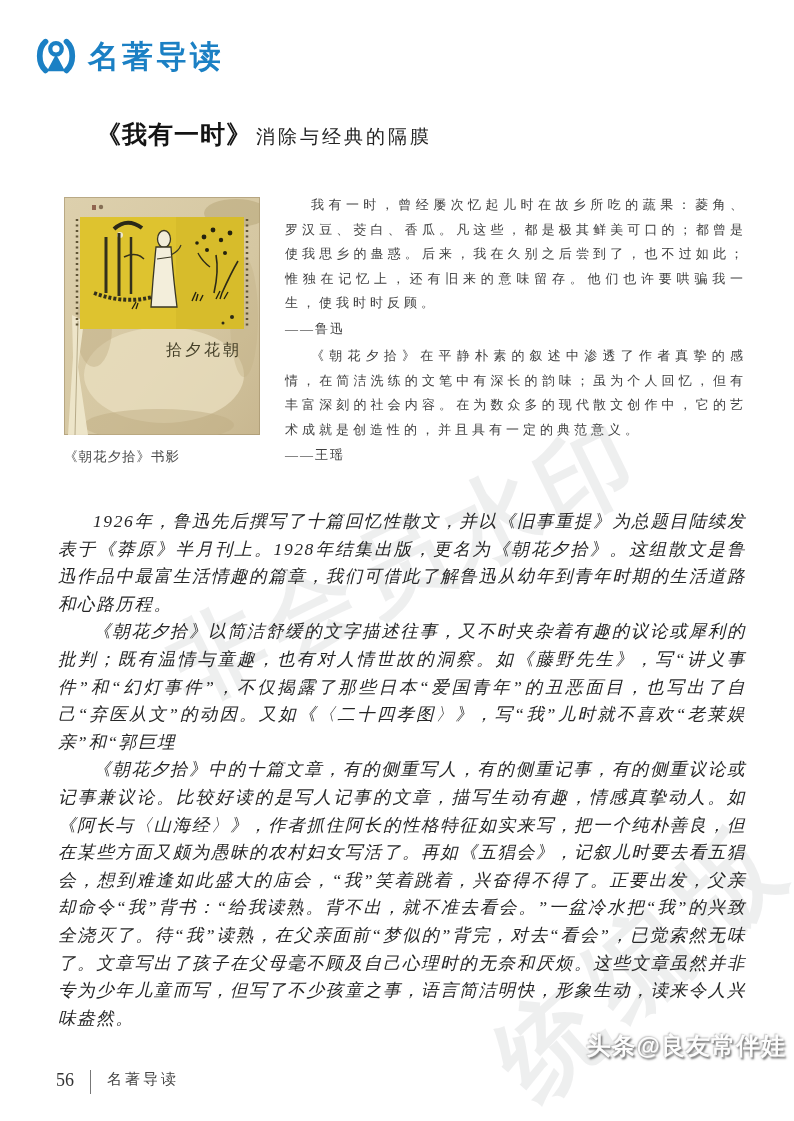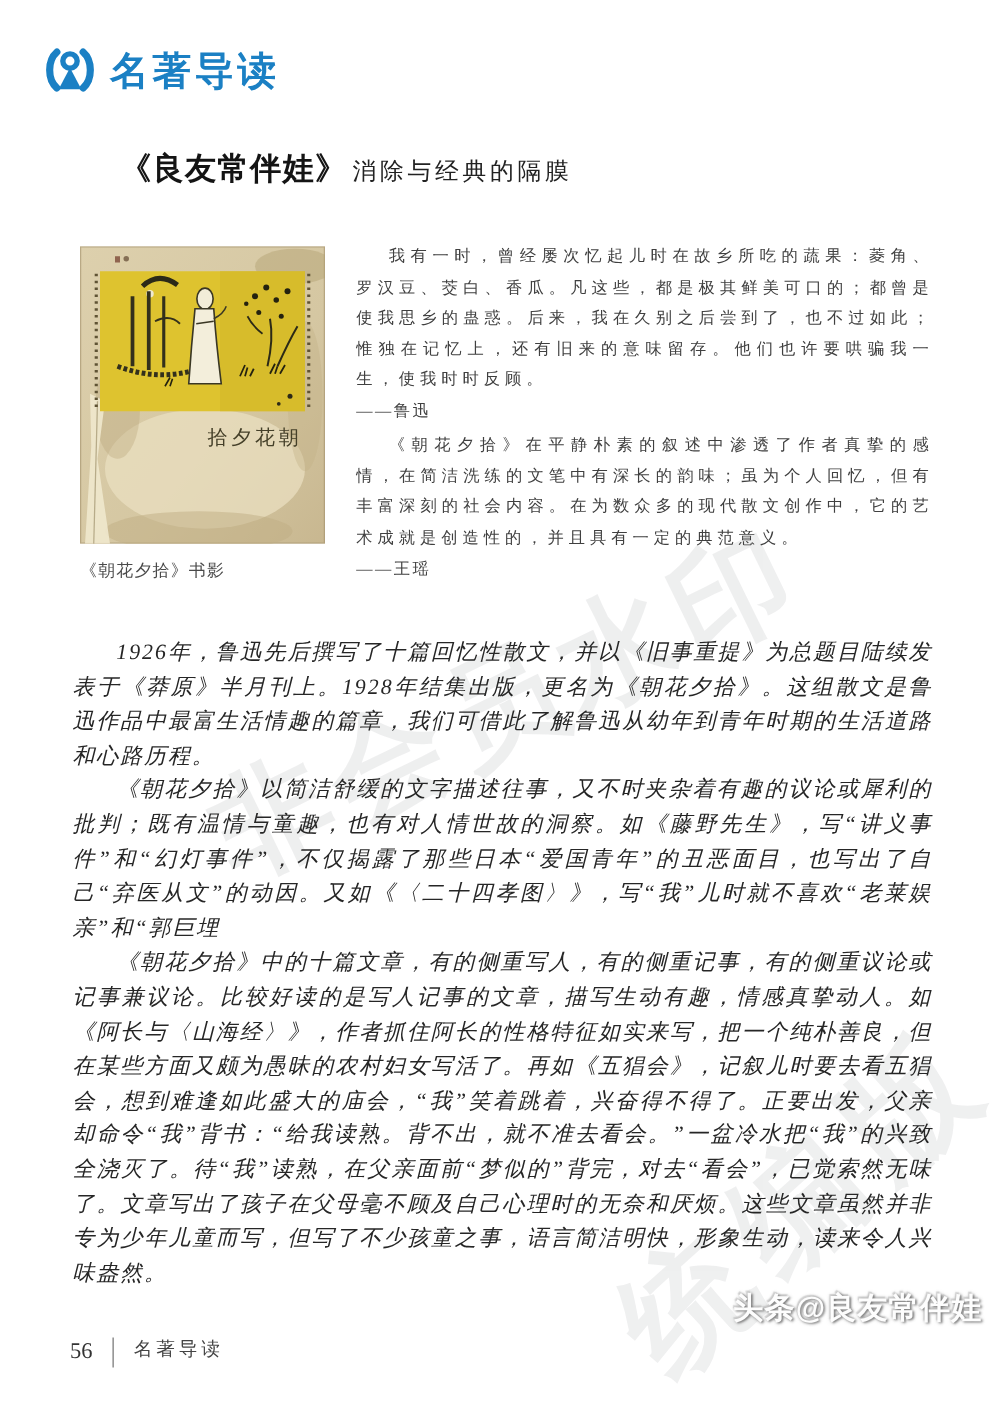--- a/index.html
+++ b/index.html
@@ -65,21 +65,21 @@
   <svg class="logo-icon" viewBox="0 0 46 42">
     <path d="M12 5 C 4 12, 4 28, 12 35" stroke="#1b80c4" stroke-width="6" fill="none" stroke-linecap="round"></path>
     <path d="M34 5 C 42 12, 42 28, 34 35" stroke="#1b80c4" stroke-width="6" fill="none" stroke-linecap="round"></path>
     <circle cx="23" cy="12.5" r="6" fill="#ffffff" stroke="#1b80c4" stroke-width="4.5"></circle>
     <path d="M23 18 L32.5 36 L13.5 36 Z" fill="#1b80c4"></path>
   </svg>
   <span class="header-label">名著导读</span>
 </div>
 
 <div class="chapter-title">
-  <span class="book">《良友常伴娃》</span><span class="subtitle">消除与经典的隔膜</span>
+  <span class="book">《我有一时》</span><span class="subtitle">消除与经典的隔膜</span>
 </div>
 
 <div class="figure">
   <svg class="cover-svg" viewBox="0 0 196 238">
     <defs>
       <linearGradient id="paper" x1="0" y1="0" x2="1" y2="1">
         <stop offset="0" stop-color="#ddd0ad"></stop>
         <stop offset="0.6" stop-color="#d5c7a2"></stop>
         <stop offset="1" stop-color="#c8b790"></stop>
       </linearGradient>

